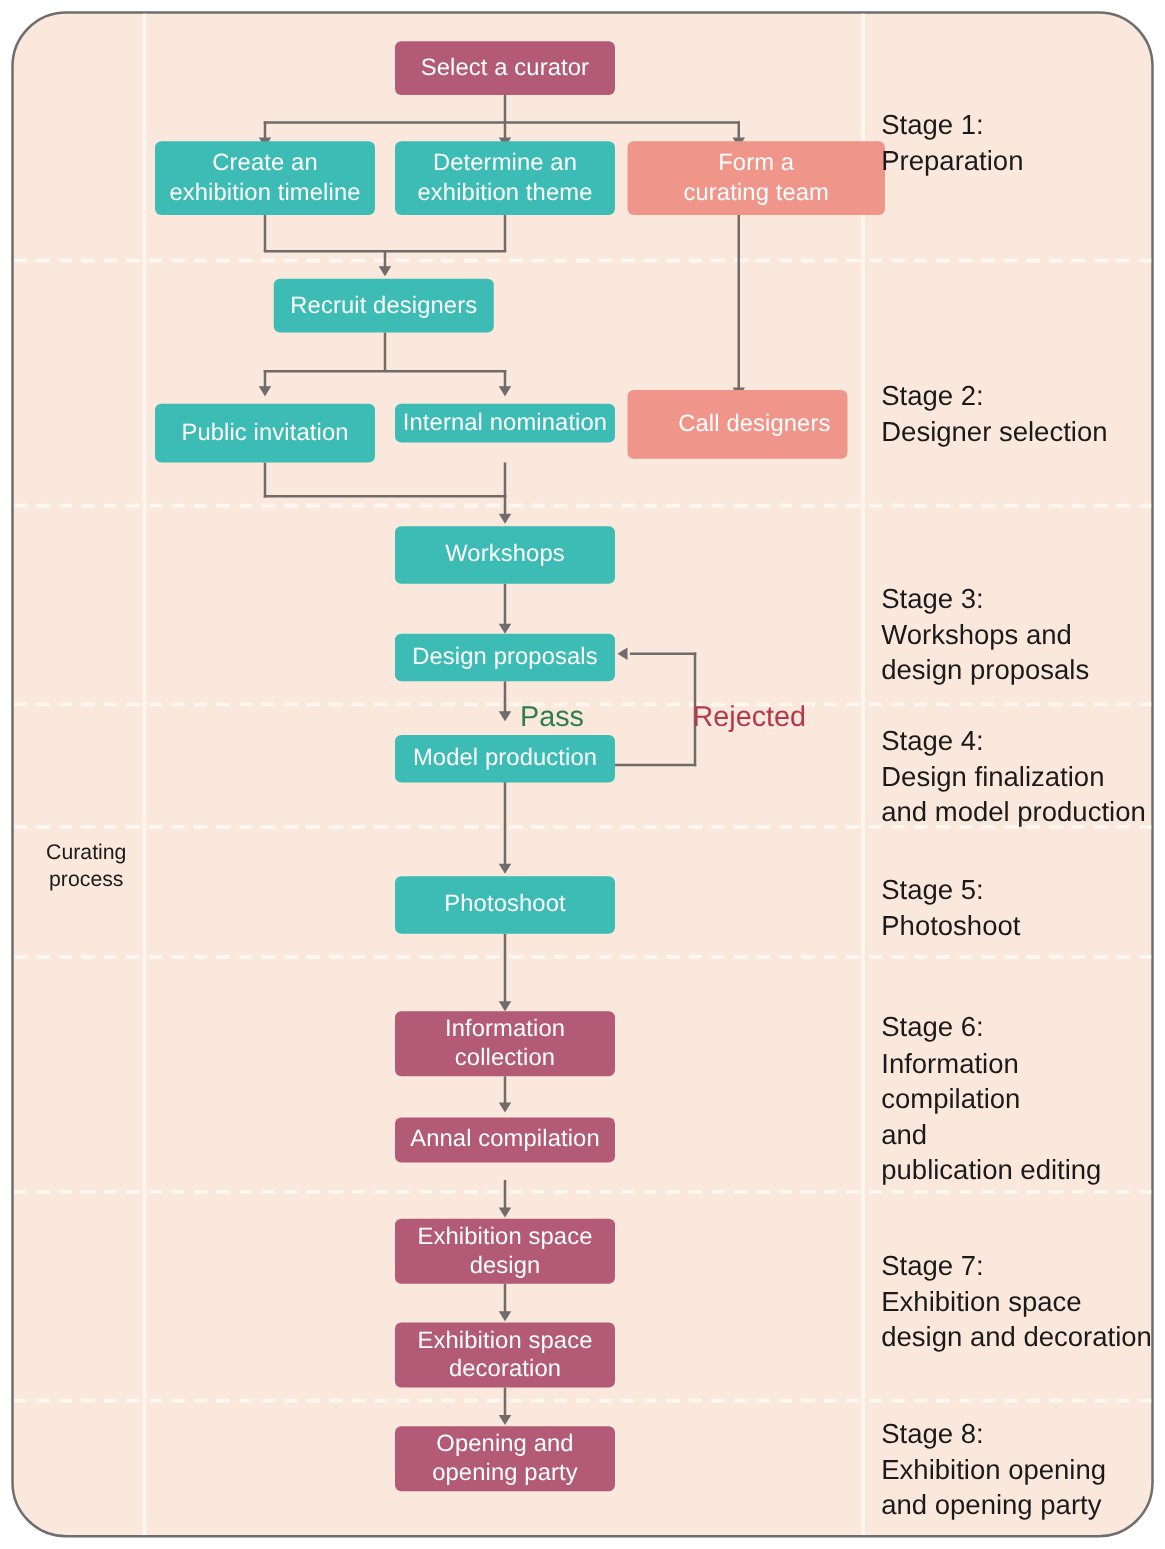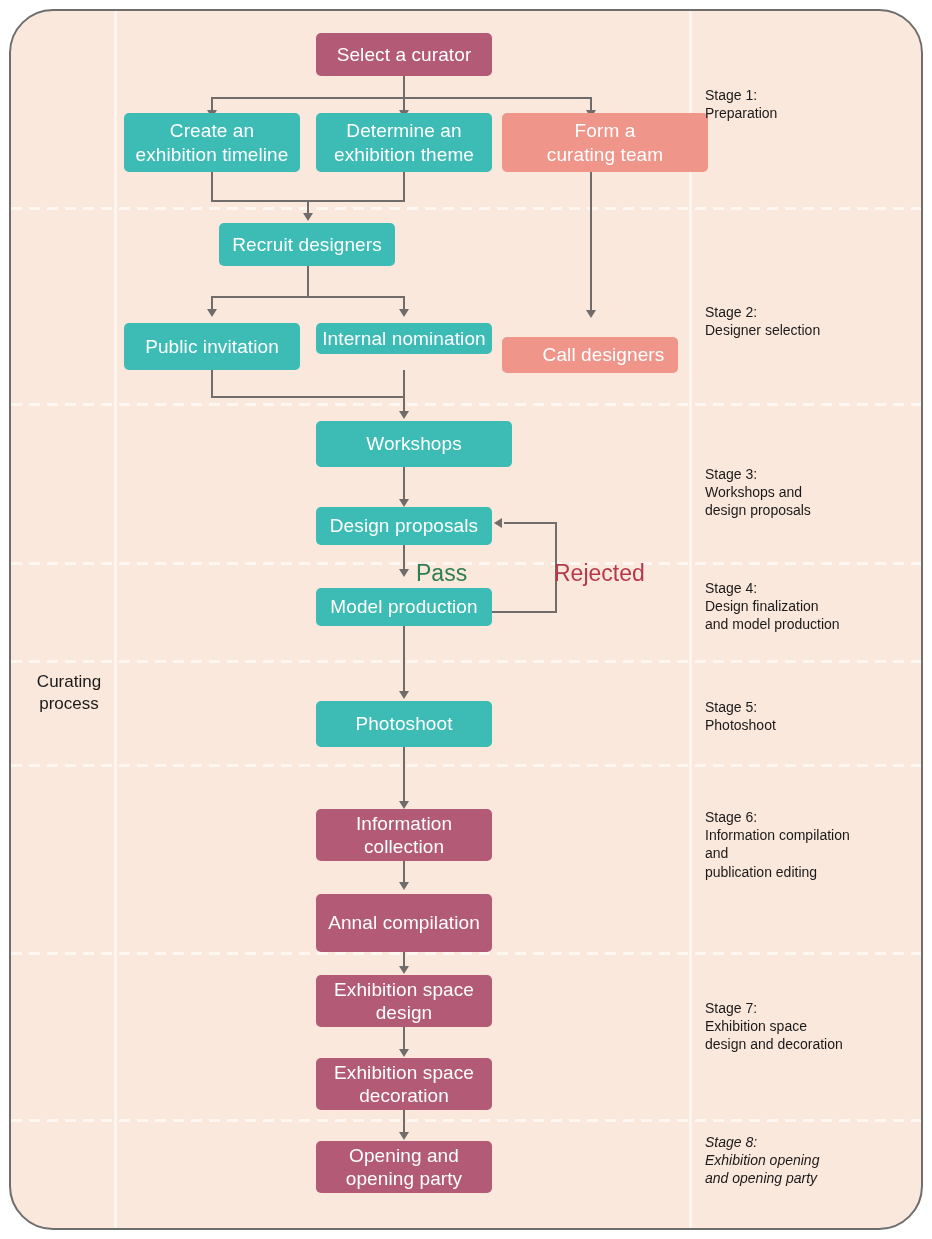--- a/index.html
+++ b/index.html
@@ -73,21 +73,21 @@
     border-top:5px solid transparent;
     border-bottom:5px solid transparent;
     border-right:8px solid #6f6c6b;
     border-left:0;
   }
   
   .stage{
     position:absolute;
     left:705px;
     width:220px;
-    font-size:14px;
+    font-size:22px;
     line-height:1.3;
     color:#1a1a1a;
     white-space:pre-line;
   }
   .side-label{
     position:absolute;
     left:24px;
     width:90px;
     font-size:17px;
     line-height:1.3;
@@ -192,34 +192,34 @@
 
   <div class="node coral" style="left:502px;top:113px;width:206px;height:59px;">Form a
 curating team</div>
 
   <div class="node teal" style="left:219px;top:223px;width:176px;height:43px;">Recruit designers</div>
 
   <div class="node teal" style="left:124px;top:323px;width:176px;height:47px;">Public invitation</div>
 
   <div class="node teal" style="left:316px;top:323px;width:176px;height:31px;">Internal nomination</div>
 
-  <div class="node coral" style="left:502px;top:337px;width:176px;height:36px;padding-left:31px;">Call designers</div>
-
-  <div class="node teal" style="left:316px;top:421px;width:196px;height:46px;">Workshops</div>
+  <div class="node coral" style="left:502px;top:312px;width:176px;height:55px;padding-left:31px;">Call designers</div>
+
+  <div class="node teal" style="left:316px;top:421px;width:176px;height:46px;">Workshops</div>
 
   <div class="node teal" style="left:316px;top:507px;width:176px;height:38px;">Design proposals</div>
 
   <div class="node teal" style="left:316px;top:588px;width:176px;height:38px;">Model production</div>
 
   <div class="node teal" style="left:316px;top:701px;width:176px;height:46px;">Photoshoot</div>
 
   <div class="node rose" style="left:316px;top:809px;width:176px;height:52px;">Information
 collection</div>
 
-  <div class="node rose" style="left:316px;top:894px;width:176px;height:58px;text-align:center;">Annal compilation</div>
+  <div class="node rose" style="left:316px;top:894px;width:176px;height:36px;text-align:center;">Annal compilation</div>
 
   <div class="node rose" style="left:316px;top:975px;width:176px;height:52px;">Exhibition space
 design</div>
 
   <div class="node rose" style="left:316px;top:1058px;width:176px;height:52px;">Exhibition space
 decoration</div>
 
   <div class="node rose" style="left:316px;top:1141px;width:176px;height:52px;">Opening and
 opening party</div>
 
@@ -241,16 +241,16 @@
 and model production</div>
   <div class="stage" style="top:698px;">Stage 5:
 Photoshoot</div>
   <div class="stage" style="top:808px;">Stage 6:
 Information compilation
 and
 publication editing</div>
   <div class="stage" style="top:999px;">Stage 7:
 Exhibition space
 design and decoration</div>
-  <div class="stage" style="top:1133px;font-style:italic;">Stage 8:
+  <div class="stage" style="top:1133px;">Stage 8:
 Exhibition opening
 and opening party</div>
 </div>
 
 </body></html>

